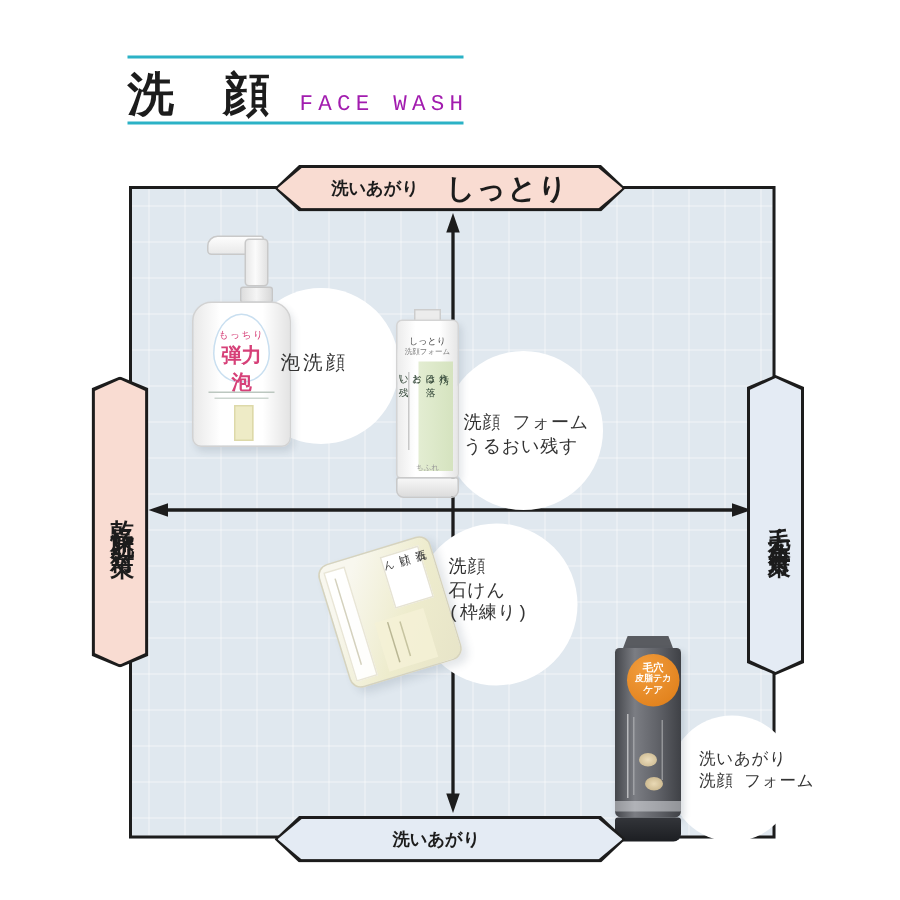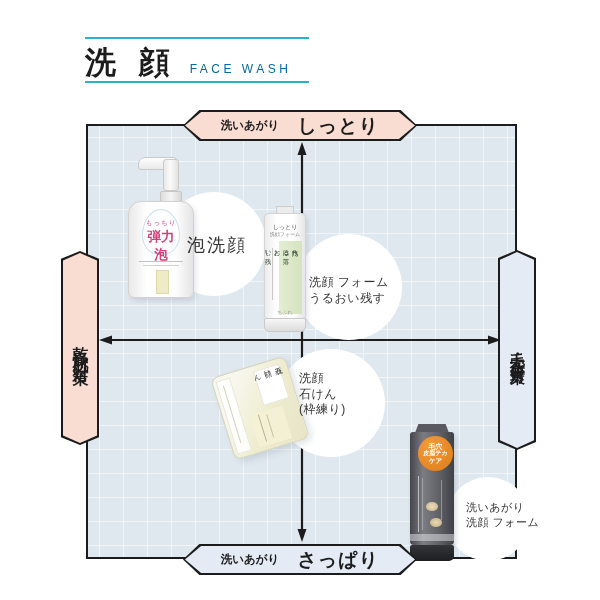--- a/index.html
+++ b/index.html
@@ -1,26 +1,26 @@
 <!DOCTYPE html>
 <html><head>
 <meta charset="utf-8">
 <style>
   * { box-sizing: border-box; margin: 0; padding: 0; }
   html, body { background: #fff; }
   .page { position: relative; width: 600px; height: 600px; background: #fff; overflow: hidden;
-          font-family: Liberation Sans, sans-serif; color: #1c1c1c; }
+          font-family: Liberation Mono, monospace; color: #1c1c1c; }
 
   
   .rule { position: absolute; left: 85px; width: 224px; height: 2px; background: #2bb2c6; }
   .rule.r1 { top: 37px; }
   .rule.r2 { top: 81px; }
   .title-row { position: absolute; left: 85px; top: 42px; display: flex; align-items: baseline; gap: 13px; }
   .title-ja { font-size: 31px; font-weight: 700; letter-spacing: 7px; color: #1c1c1c; white-space: nowrap; }
-  .title-en { font-size: 12px; font-weight: 500; letter-spacing: 3.5px; color: #0369a1; white-space: nowrap; }
+  .title-en { font-size: 15px; font-weight: 500; letter-spacing: 3.5px; color: #a21caf; white-space: nowrap; }
 
   
   .chart { position: absolute; left: 86px; top: 124px; width: 431px; height: 435px;
            border: 2px solid #1c1c1c; background-color: #e0e8ef;
            background-image:
              linear-gradient(to right, rgba(255,255,255,.55) 1px, transparent 1px),
              linear-gradient(to bottom, rgba(255,255,255,.55) 1px, transparent 1px);
            background-size: 24px 24px; background-position: 11px 11px; }
   .axes { position: absolute; left: 86px; top: 124px; z-index: 2; }
 
@@ -47,21 +47,21 @@
   .banner-right .inner  { background: #e4ebf4; }
   .bprefix { font-size: 11.5px; font-weight: 700; margin-right: 18px; }
   .bmain   { font-size: 19px; font-weight: 700; letter-spacing: 1px; }
   .vlabel  { writing-mode: vertical-rl; text-orientation: upright; font-weight: 700; }
   .banner-left  .vlabel { font-size: 16px; letter-spacing: 6px; }
   .banner-right .vlabel { font-size: 15px; letter-spacing: 3px; }
 
   
   .ann { position: absolute; z-index: 5; color: #333; white-space: nowrap; }
   .ann div { white-space: nowrap; }
-  .ann1 { left: 187px; top: 233px; font-size: 18px; letter-spacing: 2px; }
+  .ann1 { left: 187px; top: 233px; font-size: 13px; letter-spacing: 2px; }
   .ann2 { left: 309px; top: 274px; font-size: 12px; line-height: 16px; letter-spacing: .5px; }
   .ann3 { left: 299px; top: 371px; font-size: 12px; line-height: 15.5px; letter-spacing: .5px; }
   .ann4 { left: 466px; top: 500px; font-size: 11px; line-height: 15px; letter-spacing: .5px; }
 
   
   .product { position: absolute; z-index: 4; }
   .product * { position: absolute; }
 
   
   .p1 { left: 120px; top: 154px; width: 80px; height: 148px; }
@@ -149,21 +149,20 @@
     <div class="outer hexh"></div>
     <div class="inner hexh">
       <span class="bprefix">洗いあがり</span>
       <span class="bmain">しっとり</span>
     </div>
   </div>
   <div class="banner banner-bottom">
     <div class="outer hexh"></div>
     <div class="inner hexh">
       <span class="bprefix">洗いあがり</span>
-      <span class="bmain">さっぱり</span>
     </div>
   </div>
   <div class="banner banner-left">
     <div class="outer hexv"></div>
     <div class="inner hexv">
       <span class="vlabel">乾燥肌対策</span>
     </div>
   </div>
   <div class="banner banner-right">
     <div class="outer hexv"></div>

